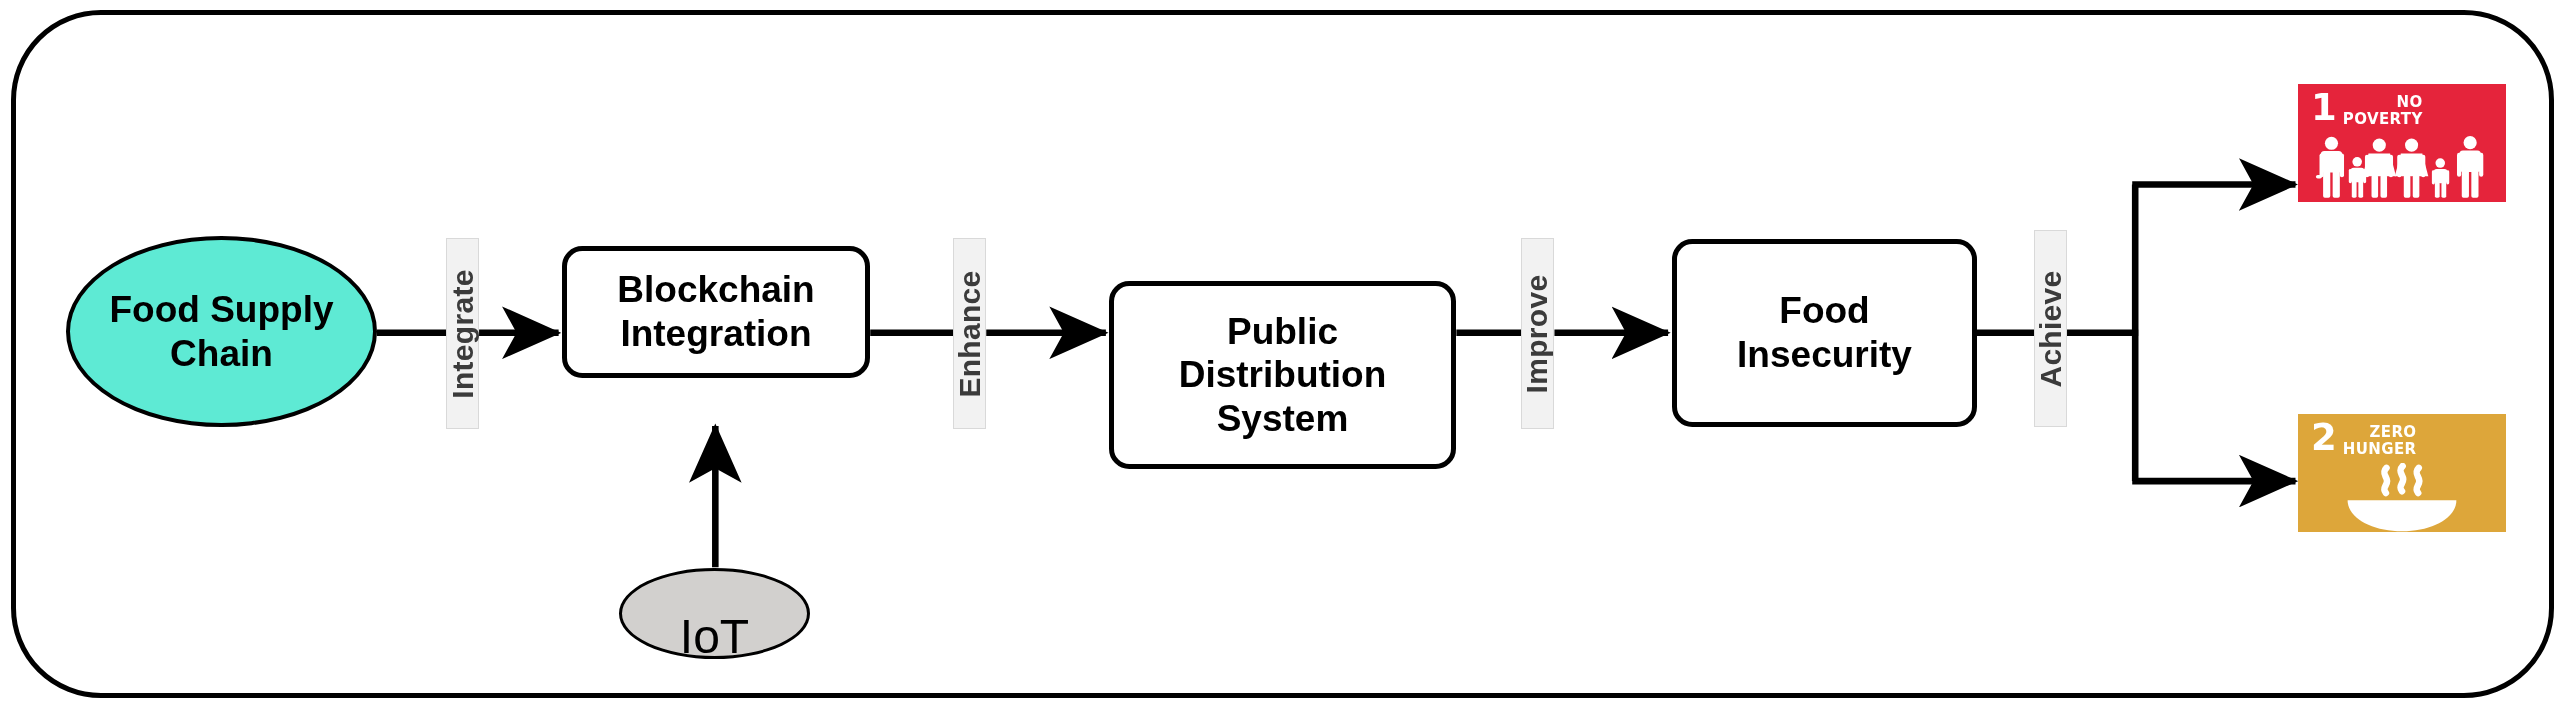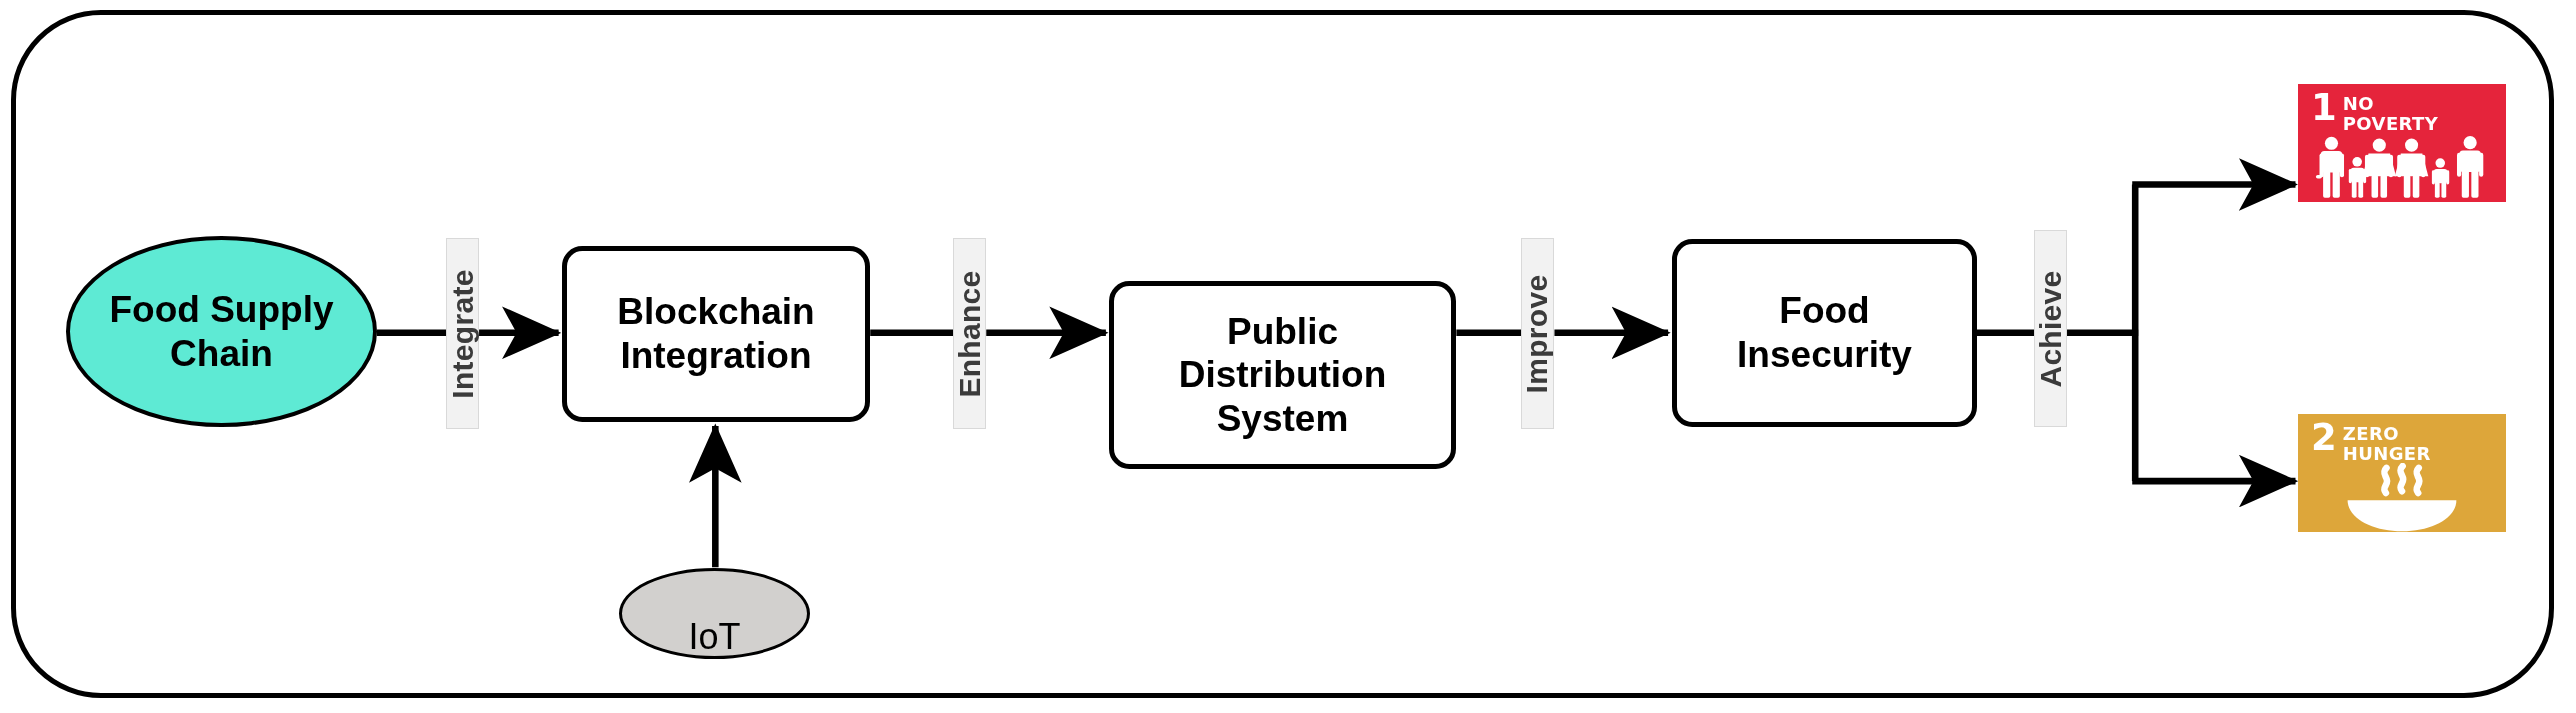--- a/index.html
+++ b/index.html
@@ -49,36 +49,36 @@
     width:311px; height:191px;
   }
   #node-food-supply-chain .node-label{font-size:37px;}
 
   #node-iot{
     left:619px; top:568px;
     width:191px; height:91px;
     background:#D2D0CE;
     border-width:3.6px;
   }
-  #node-iot .node-label{font-size:36px;font-weight:normal;margin-top:48px;}
+  #node-iot .node-label{font-size:48px;font-weight:normal;margin-top:48px;}
 
   
   .process{
     position:absolute;
     box-sizing:border-box;
     border:5.4px solid #000000;
     border-radius:20.3px;
     background:#ffffff;
     display:flex;
     align-items:center;
     justify-content:center;
   }
   #node-blockchain-integration{
     left:562px; top:246px;
-    width:308px; height:176px;
+    width:308px; height:132px;
   }
   #node-blockchain-integration .node-label{font-size:37px;}
 
   #node-public-distribution-system{
     left:1109px; top:239px;
     width:347px; height:188px;margin-top:42px;
   }
   #node-public-distribution-system .node-label{font-size:37px;}
 
   #node-food-insecurity{
@@ -145,28 +145,29 @@
   }
   .sdg-number{
     font-size:37px;
     font-weight:bold;
     color:#ffffff;
     line-height:0.86;
     font-family:"DejaVu Sans",sans-serif;
     letter-spacing:-1.2px;
   }
   .sdg-title{
-    font-size:18px;
+    font-size:15px;
     font-weight:bold;
     color:#ffffff;
     line-height:1.12;
     white-space:pre-line;
     letter-spacing:0.4px;
     padding-top:2.4px;
     font-family:"DejaVu Sans",sans-serif;
+    text-align:right;
   }
   .sdg-art{
     position:absolute;
     left:0; bottom:0;
     width:208px; height:69px;
   }
 </style>
 </head>
 <body>
 

